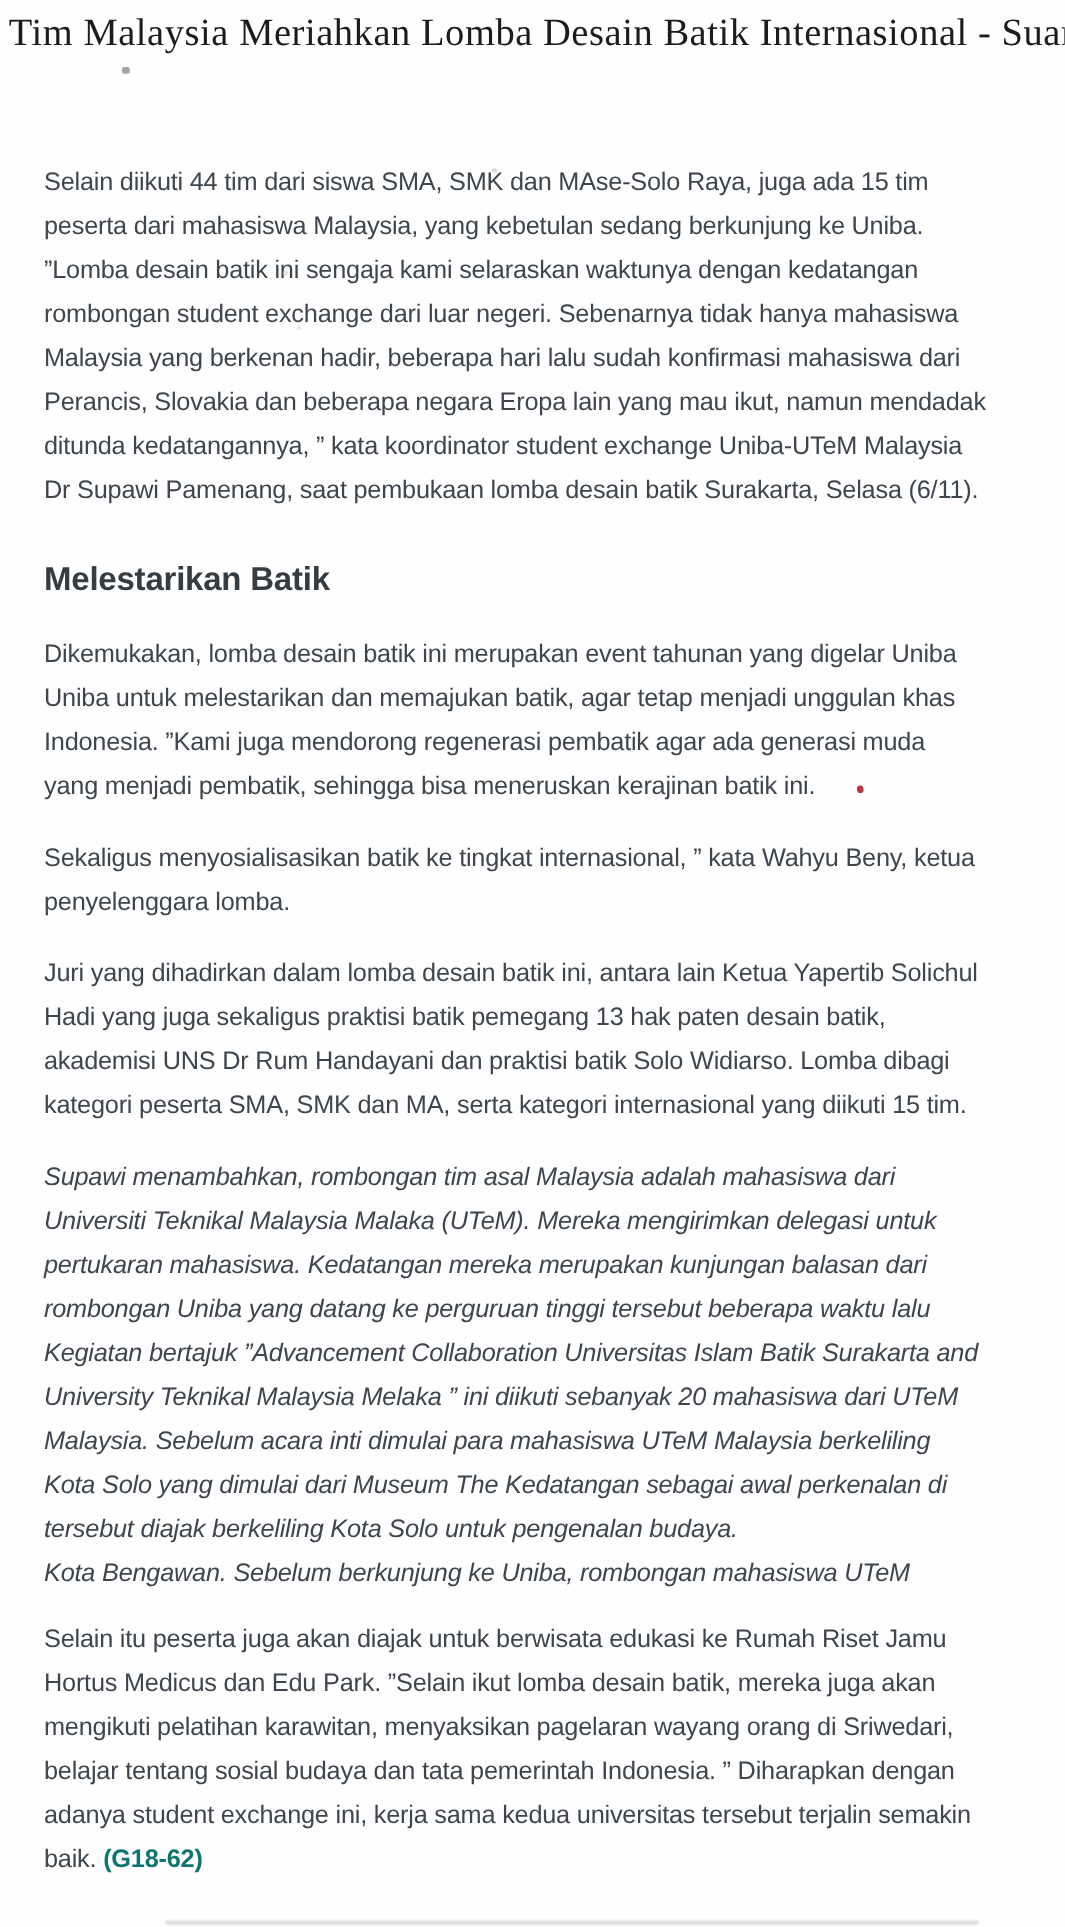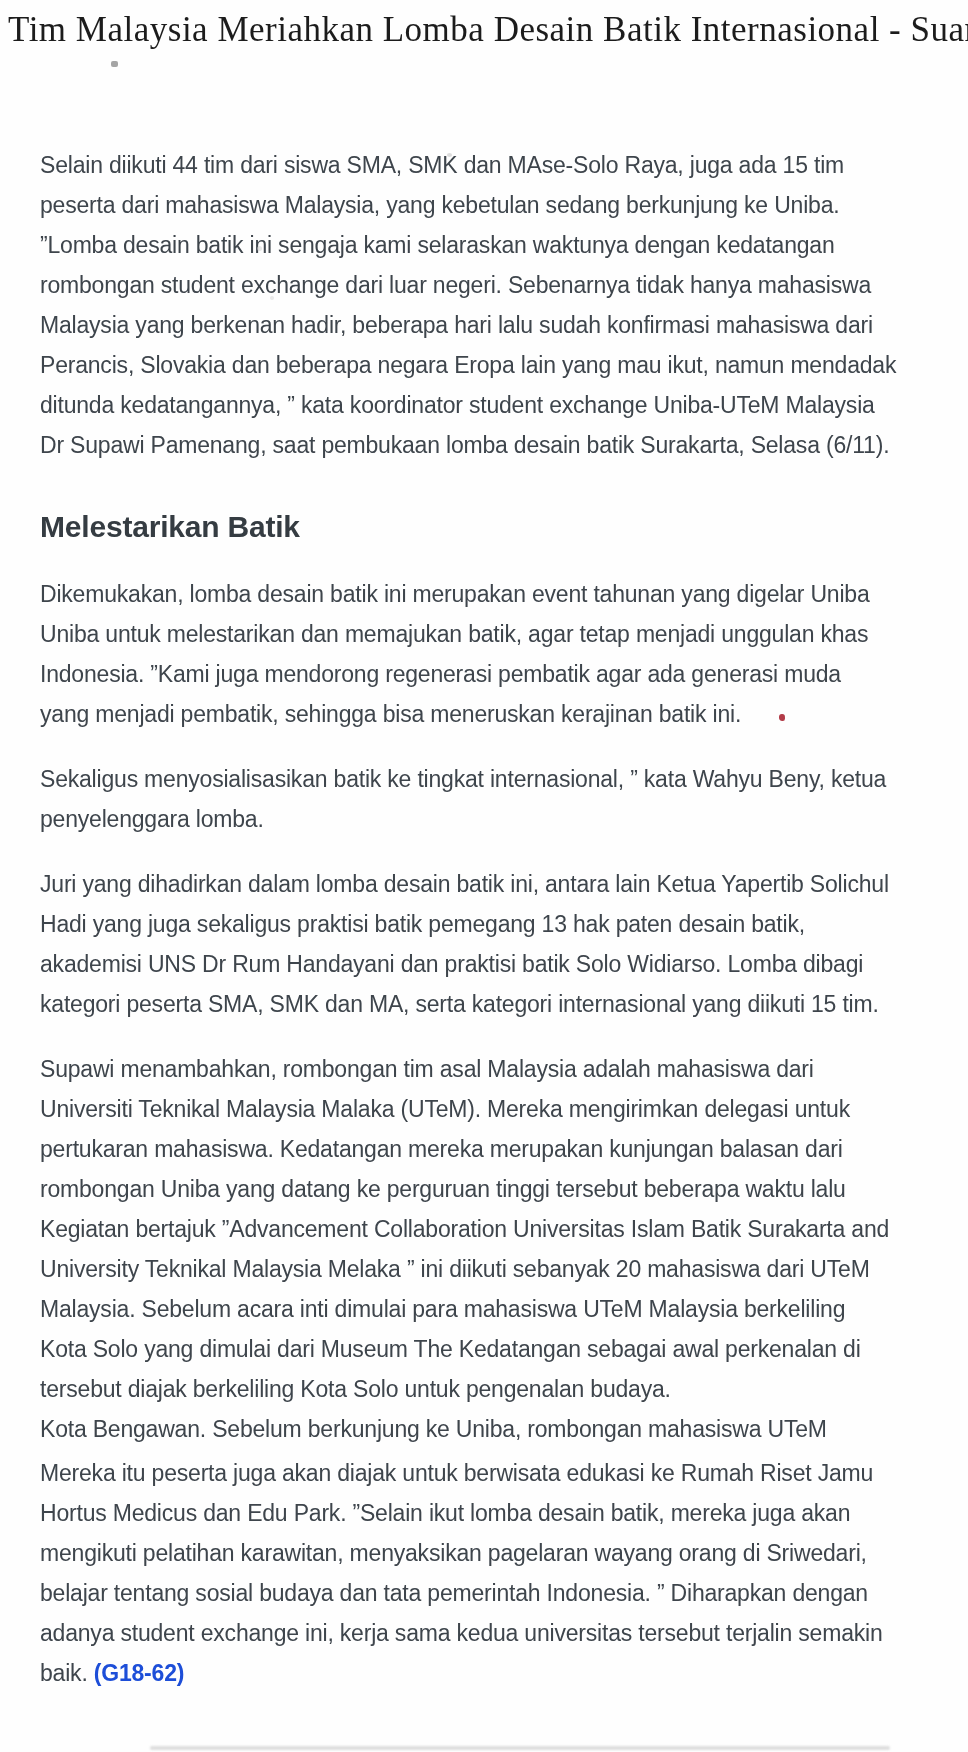--- a/index.html
+++ b/index.html
@@ -33,21 +33,21 @@
     left: 40px;
     width: 900px;
     color: #3e454c;
     font-size: 23px;
     letter-spacing: -0.2px;
   }
   .paragraph {
     margin: 0 0 25px 0;
   }
   .paragraph.gap-lg { margin-bottom: 42px; }
-  .paragraph.gap-sm { margin-bottom: 4px; }
+  .paragraph.gap-sm { margin-bottom: 20px; font-style: italic; }
   .line {
     line-height: 40px;
     white-space: nowrap;
   }
   .section-heading {
     font-weight: 700;
     font-size: 30px;
     color: #353c42;
     line-height: 40px;
     margin: 0 0 27px 0;
@@ -56,21 +56,21 @@
     display: inline-block;
     width: 6px;
     height: 7px;
     border-radius: 50% 50% 40% 60%;
     margin-left: 38px;
     vertical-align: baseline;
     transform: translateY(-1px);
   }
   .signature {
     font-weight: 700;
-    color: #1d4ed8;
+    color: #0f766e;
   }
   .speck {
     position: absolute;
     border-radius: 50%;
     pointer-events: none;
   }
   .speck-1 { top: 61px;  left: 111px; width: 7px; height: 6px; background: #8f8f8f; opacity: 0.8; border-radius: 2px; }
   .speck-2 { top: 153px; left: 447px; width: 5px; height: 4px; background: #c4c4c4; opacity: 0.6; }
   .speck-3 { top: 246px; left: 257px; width: 5px; height: 5px; background: #d2d2d2; opacity: 0.55; }
   .speck-4 { top: 296px; left: 270px; width: 4px; height: 4px; background: #d6d6d6; opacity: 0.5; }
@@ -125,21 +125,21 @@
         <div class="line">pertukaran mahasiswa. Kedatangan mereka merupakan kunjungan balasan dari</div>
         <div class="line">rombongan Uniba yang datang ke perguruan tinggi tersebut beberapa waktu lalu</div>
         <div class="line">Kegiatan bertajuk ”Advancement Collaboration Universitas Islam Batik Surakarta and</div>
         <div class="line">University Teknikal Malaysia Melaka ” ini diikuti sebanyak 20 mahasiswa dari UTeM</div>
         <div class="line">Malaysia. Sebelum acara inti dimulai para mahasiswa UTeM Malaysia berkeliling</div>
         <div class="line">Kota Solo yang dimulai dari Museum The Kedatangan sebagai awal perkenalan di</div>
         <div class="line">tersebut diajak berkeliling Kota Solo untuk pengenalan budaya.</div>
         <div class="line">Kota Bengawan. Sebelum berkunjung ke Uniba, rombongan mahasiswa UTeM</div>
       </div>
       <div class="paragraph">
-        <div class="line">Mereka itu peserta juga akan diajak untuk berwisata edukasi ke Rumah Riset Jamu</div>
+        <div class="line">Selain itu peserta juga akan diajak untuk berwisata edukasi ke Rumah Riset Jamu</div>
         <div class="line">Hortus Medicus dan Edu Park. ”Selain ikut lomba desain batik, mereka juga akan</div>
         <div class="line">mengikuti pelatihan karawitan, menyaksikan pagelaran wayang orang di Sriwedari,</div>
         <div class="line">belajar tentang sosial budaya dan tata pemerintah Indonesia. ” Diharapkan dengan</div>
         <div class="line">adanya student exchange ini, kerja sama kedua universitas tersebut terjalin semakin</div>
         <div class="line">baik. <span class="signature">(G18-62)</span></div>
       </div>
     </div>
 
   <span class="speck speck-1"></span>
   <span class="speck speck-2"></span>

